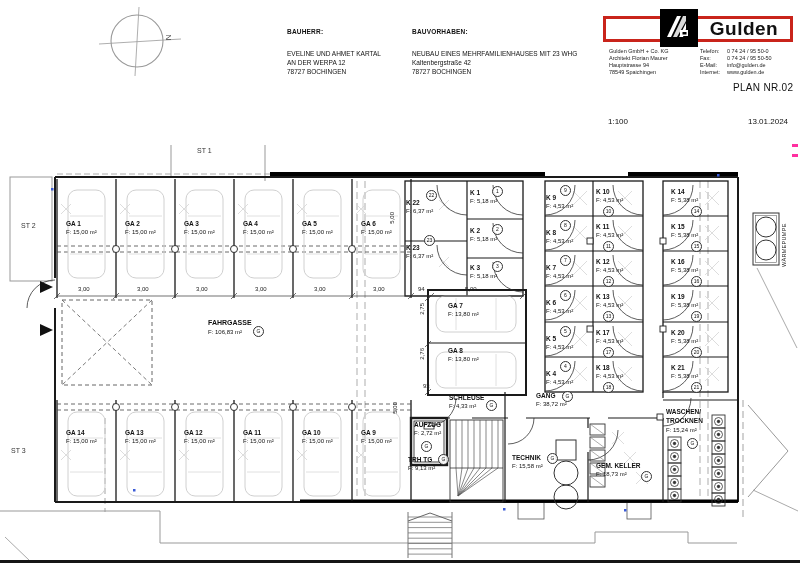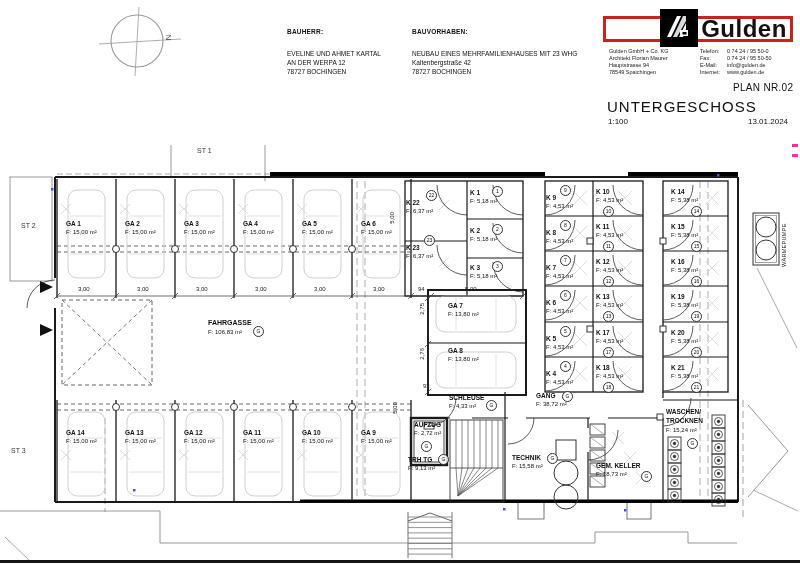--- a/index.html
+++ b/index.html
@@ -9,21 +9,21 @@
   .abs{position:absolute;}
   
   .hlabel{font-size:6.5px;font-weight:bold;letter-spacing:.2px;}
   .hline{font-size:6.5px;line-height:1.3;}
   .firm{font-size:5.5px;line-height:1.3;color:#222;}
   .plan-number{font-size:10px;letter-spacing:.3px;}
   .plan-title{font-size:15px;letter-spacing:1px;}
   .plan-scale{font-size:8px;}
   .plan-date{font-size:8px;}
   .logo-box{box-sizing:border-box;border:3px solid #c9241b;background:#fff;}
-  .logo-text{font-weight:bold;font-size:24px;letter-spacing:.5px;display:flex;align-items:center;justify-content:center;height:100%;}
+  .logo-text{font-weight:bold;font-size:19px;letter-spacing:.5px;display:flex;align-items:center;justify-content:center;height:100%;}
   
   .room{position:absolute;line-height:1.45;white-space:nowrap;}
   .rn{font-weight:bold;font-size:6.5px;}
   .rn7{font-weight:bold;font-size:7px;}
   .ra{font-size:6px;}
   .badge{position:absolute;box-sizing:border-box;width:11px;height:11px;border:1px solid #333;
          border-radius:50%;font-size:5px;line-height:9px;text-align:center;background:rgba(255,255,255,.85);}
   .dim{position:absolute;font-size:6px;color:#222;white-space:nowrap;}
   .dimv{writing-mode:vertical-rl;transform:rotate(180deg);}
   .site{position:absolute;font-size:7px;color:#333;white-space:nowrap;}
@@ -278,21 +278,20 @@
   <div class="abs firm" style="left:700px;top:48px">Telefon:</div>
   <div class="abs firm" style="left:727px;top:48px">0 74 24 / 95 50-0</div>
   <div class="abs firm" style="left:700px;top:55px">Fax:</div>
   <div class="abs firm" style="left:727px;top:55px">0 74 24 / 95 50-50</div>
   <div class="abs firm" style="left:700px;top:62px">E-Mail:</div>
   <div class="abs firm" style="left:727px;top:62px">info@gulden.de</div>
   <div class="abs firm" style="left:700px;top:69px">Internet:</div>
   <div class="abs firm" style="left:727px;top:69px">www.gulden.de</div>
 
   <div class="abs plan-number" style="left:733px;top:82px">PLAN NR.02</div>
-  <div class="abs plan-title" style="left:607px;top:98px">UNTERGESCHOSS</div>
   <div class="abs plan-scale" style="left:608px;top:117px">1:100</div>
   <div class="abs plan-date" style="left:748px;top:117px">13.01.2024</div>
 
   <div class="north-n" style="left:166px;top:33px">N</div>
 
   <div class="site" style="left:197px;top:147px">ST 1</div>
   <div class="site" style="left:21px;top:222px">ST 2</div>
   <div class="site" style="left:11px;top:447px">ST 3</div>
   <div class="wp-label" style="left:781px;top:211px;height:56px">WÄRMEPUMPE</div>
 

